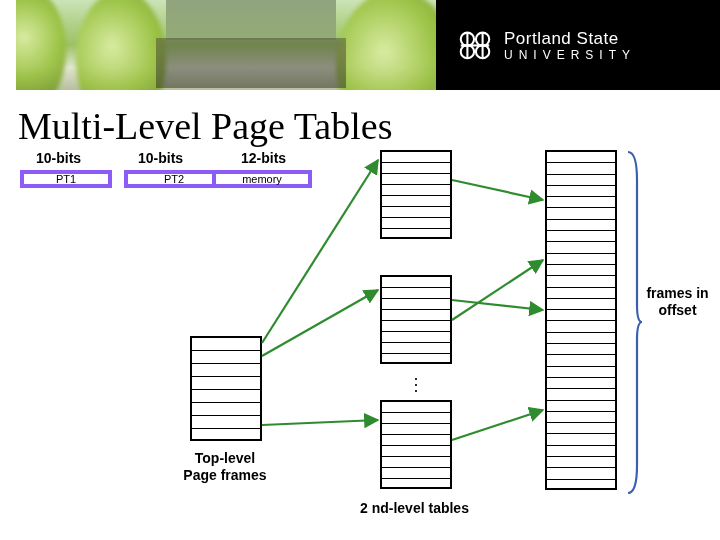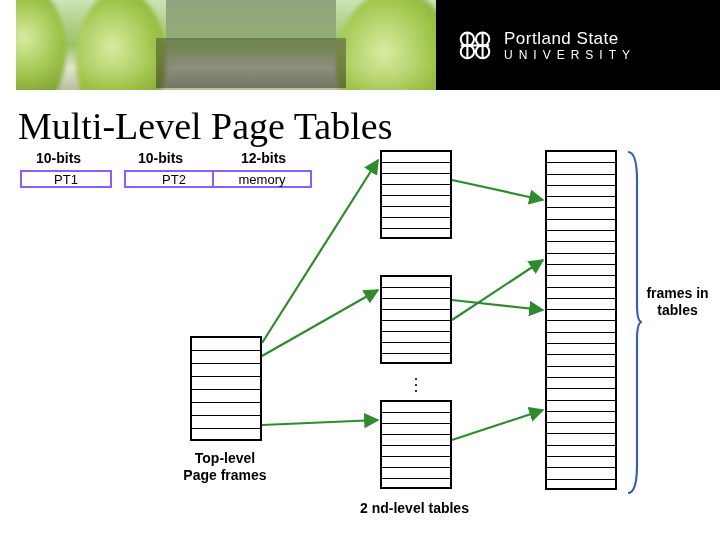--- a/index.html
+++ b/index.html
@@ -12,21 +12,21 @@
   .banner-right{position:absolute;left:420px;top:0;width:300px;height:90px;background:#000;
     display:flex;align-items:center;justify-content:flex-start;padding-left:20px;box-sizing:border-box}
   .psu-logo{display:flex;align-items:center;gap:10px}
   .psu-mark{width:38px;height:38px;position:relative;flex-shrink:0}
   .psu-mark svg{width:38px;height:38px}
   .psu-text{color:#fff;line-height:1}
   .psu-text .t1{font-size:17px;letter-spacing:.5px;font-weight:400}
   .psu-text .t2{font-size:12px;letter-spacing:6px;margin-top:2px}
   .title{position:absolute;left:18px;top:104px;font-family:"Times New Roman",Times,serif;font-size:38px;color:#000}
   .addr-header{position:absolute;left:20px;top:150px;font-size:14px;font-weight:700}
-  .addr-cell{position:absolute;top:170px;height:18px;border:2px solid #8b5cf6;box-sizing:border-box;font-size:13px;
+  .addr-cell{position:absolute;top:170px;height:18px;border:4px solid #8b5cf6;box-sizing:border-box;font-size:11px;
     display:flex;align-items:center;justify-content:center;background:#fff}
   .table{position:absolute;border:2px solid #000;box-sizing:border-box;background:#fff}
   .table .row{border-bottom:1.5px solid #000;box-sizing:border-box}
   .table .row:last-child{border-bottom:none}
   .vdots{position:absolute;font-size:18px;line-height:6px;letter-spacing:0}
   .label-top{position:absolute;left:170px;top:450px;width:110px;text-align:center;font-size:14px;font-weight:700;line-height:1.2}
   .label-2nd{position:absolute;left:360px;top:500px;font-size:14px;font-weight:700}
   .label-frames{position:absolute;left:640px;top:285px;width:75px;font-size:14px;font-weight:700;text-align:center;line-height:1.2}
   .brace{position:absolute;left:625px;top:150px}
   svg.arrows{position:absolute;left:0;top:0;width:720px;height:540px;pointer-events:none}
@@ -158,21 +158,21 @@
     <div class="row" style="height: 11.3px;"></div>
   </div>
 
 <svg class="brace" width="18" height="345">
   <path d="M3,2 Q12,2 12,30 L12,155 Q12,172 17,172 Q12,172 12,190 L12,315 Q12,343 3,343" fill="none" stroke="#3a5fb0" stroke-width="2.2"></path>
 </svg>
 
 <div class="label-top"><span style="white-space:pre-line">Top-level
 Page frames</span></div>
 <div class="label-2nd">2 nd-level tables</div>
-<div class="label-frames">frames in tables</div>
+<div class="label-frames">frames in offset</div>
 
 <svg class="arrows">
   <defs>
     <marker id="ah" viewBox="0 0 10 10" refX="9" refY="5" markerWidth="7" markerHeight="7" orient="auto">
       <path d="M0,0 L10,5 L0,10 z" fill="#2e8b2e"></path>
     </marker>
   </defs>
   <g stroke="#2e8b2e" stroke-width="2.2" fill="none" marker-end="url(#ah)">
 
     <line x1="262" y1="343" x2="378" y2="160"></line>

